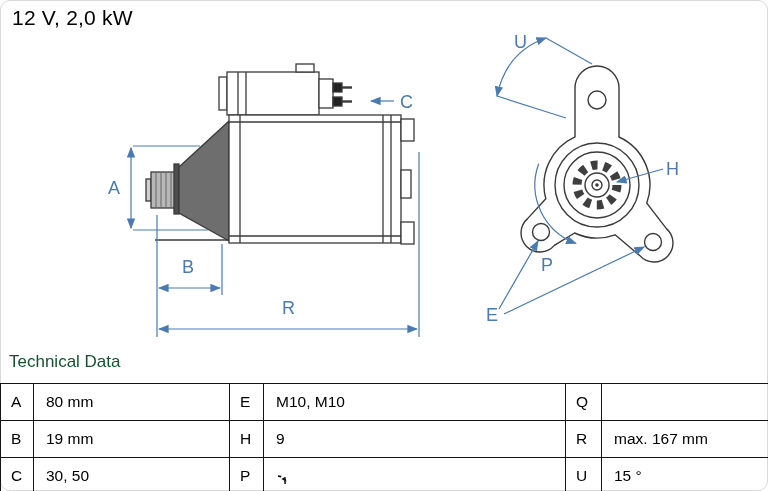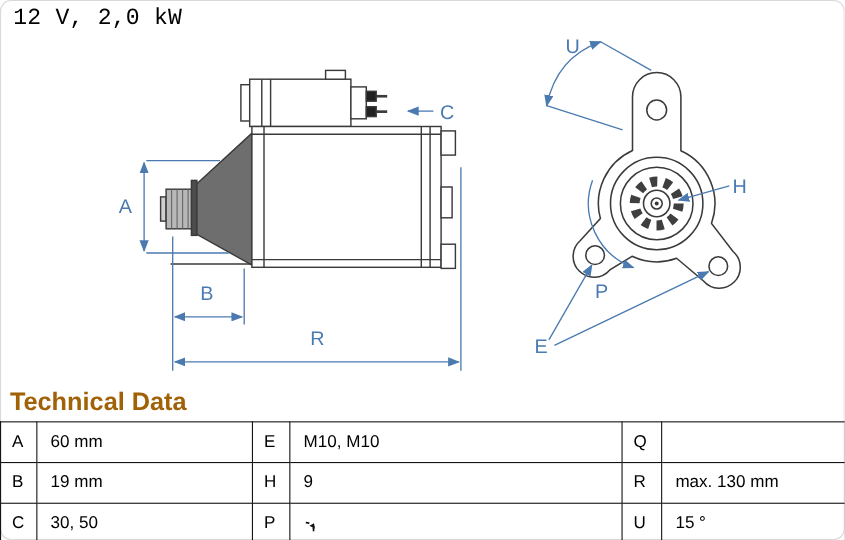--- a/index.html
+++ b/index.html
@@ -1,23 +1,23 @@
 <!DOCTYPE html>
 <html><head>
 <meta charset="utf-8">
 <style>
   html,body{margin:0;padding:0;background:#fff;}
   .page{
     position:relative;width:768px;height:491px;background:#fff;overflow:hidden;
     font-family:"Liberation Sans",sans-serif;color:#111;
   }
   .page-border{position:absolute;inset:0;border:1px solid #d9d9d9;border-radius:10px;pointer-events:none;}
-  .title{position:absolute;top:6px;left:12px;font-size:21px;color:#000;letter-spacing:0.2px;font-family:Liberation Mono, monospace;}
+  .title{position:absolute;top:6px;left:12px;font-size:21px;color:#000;letter-spacing:0.2px;}
   .drawing{position:absolute;top:0;left:0;}
-  .tech-heading{position:absolute;top:352px;left:9px;font-size:23px;font-weight:bold;color:#a16207;}
+  .tech-heading{position:absolute;top:352px;left:9px;font-size:17px;font-weight:normal;color:#14532d;}
   table.tech{position:absolute;top:383px;left:0;width:768px;border-collapse:collapse;table-layout:fixed;}
   table.tech td{
     border:1px solid #141414;height:34px;font-size:15.5px;color:#000;
     vertical-align:middle;white-space:nowrap;overflow:hidden;
   }
   td.k{padding-left:10px;}
   td.v{padding-left:12px;}
   .rot-wrap{display:inline-block;vertical-align:middle;margin-left:2px;}
 </style>
 </head>
@@ -153,33 +153,33 @@
       <col style="width:33px">
         <col style="width:196px">
       <col style="width:34px">
         <col style="width:302px">
       <col style="width:36px">
         <col style="width:167px">
     </colgroup>
     <tbody>
       <tr>
         <td class="k">A</td>
-        <td class="v">60 mm</td>
+        <td class="v">80 mm</td>
         <td class="k">E</td>
         <td class="v">M10, M10</td>
         <td class="k">Q</td>
         <td class="v"></td>
       </tr>
       <tr>
         <td class="k">B</td>
         <td class="v">19 mm</td>
         <td class="k">H</td>
         <td class="v">9</td>
         <td class="k">R</td>
-        <td class="v">max. 130 mm</td>
+        <td class="v">max. 167 mm</td>
       </tr>
       <tr>
         <td class="k">C</td>
         <td class="v">30, 50</td>
         <td class="k">P</td>
         <td class="v">
           <span class="rot-wrap">
             <svg width="19" height="19" viewBox="0 0 20 20">
               <path d="M 3.4,12.4 A 7 7 0 1 0 7.0,16.3" fill="none" stroke="#111" stroke-width="1.6"></path>
               <polygon points="3.5,14.8 8.9,17.6 7.8,12.4" fill="#111"></polygon>

